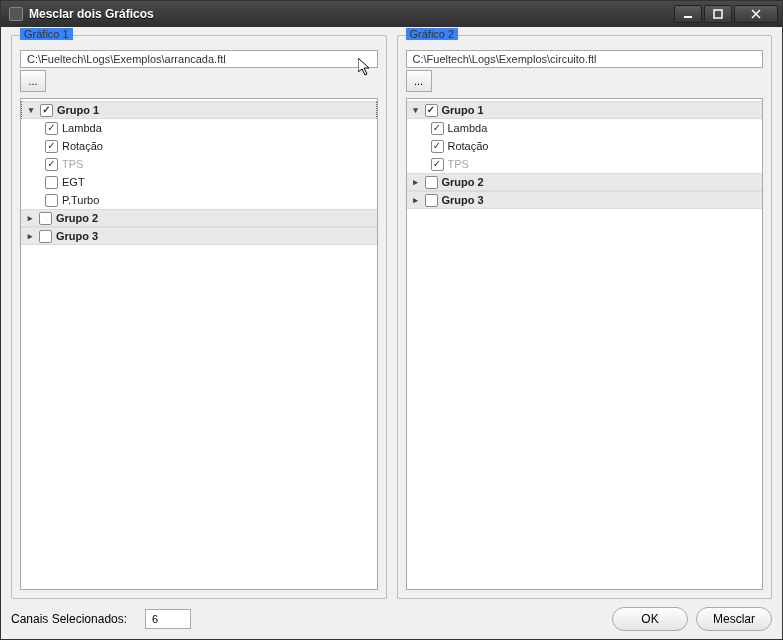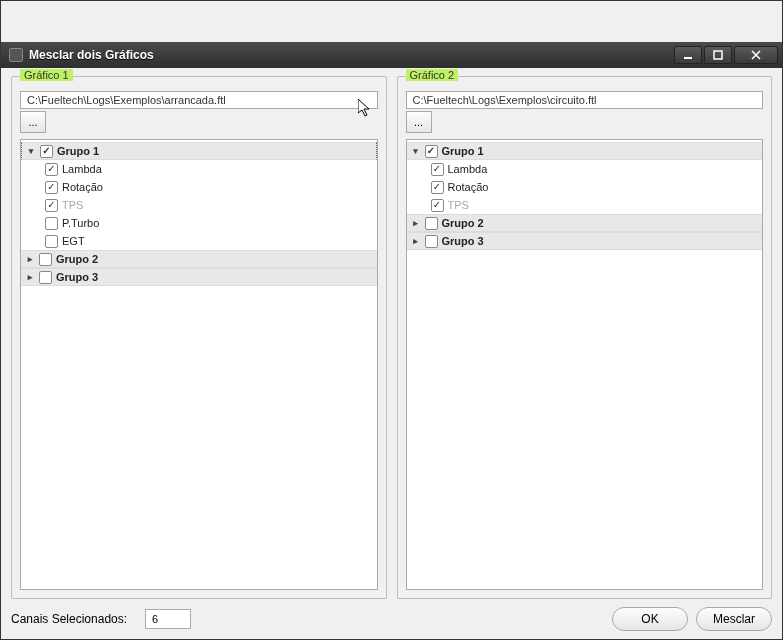--- a/index.html
+++ b/index.html
@@ -21,21 +21,20 @@
     flex-direction: column;
     border: 1px solid #333;
   }
   .titlebar {
     background: linear-gradient(to bottom, #4a4a4a, #2e2e2e);
     height: 26px;
     display: flex;
     align-items: center;
     padding: 0 4px 0 8px;
     color: #fff;
-    margin-top: 41px;
   }
   .titlebar .app-icon {
     width: 14px;
     height: 14px;
     background: #555;
     border: 1px solid #888;
     margin-right: 6px;
     display: inline-block;
     border-radius: 2px;
   }
@@ -78,21 +77,21 @@
     border-radius: 2px;
     position: relative;
     padding: 14px 8px 8px 8px;
     display: flex;
     flex-direction: column;
   }
   .groupbox .legend {
     position: absolute;
     top: -8px;
     left: 8px;
-    background: #bef264;
+    background: #3b82f6;
     padding: 0 4px;
     font-size: 11px;
     color: #333;
   }
   .pathrow {
     display: flex;
     gap: 2px;
     margin-bottom: 6px;
     flex-direction: column;
   }
@@ -256,25 +255,25 @@
             <div class="tree-row sub">
               <span class="cb checked"></span>
               <span class="lbl">Rotação</span>
             </div>
             <div class="tree-row sub disabled">
               <span class="cb checked"></span>
               <span class="lbl">TPS</span>
             </div>
             <div class="tree-row sub">
               <span class="cb"></span>
+              <span class="lbl">EGT</span>
+            </div>
+            <div class="tree-row sub">
+              <span class="cb"></span>
               <span class="lbl">P.Turbo</span>
-            </div>
-            <div class="tree-row sub">
-              <span class="cb"></span>
-              <span class="lbl">EGT</span>
             </div>
             <div class="tree-row group">
               <span class="expander">▸</span>
               <span class="cb"></span>
               <span class="lbl">Grupo 2</span>
             </div>
             <div class="tree-row group">
               <span class="expander">▸</span>
               <span class="cb"></span>
               <span class="lbl">Grupo 3</span>

